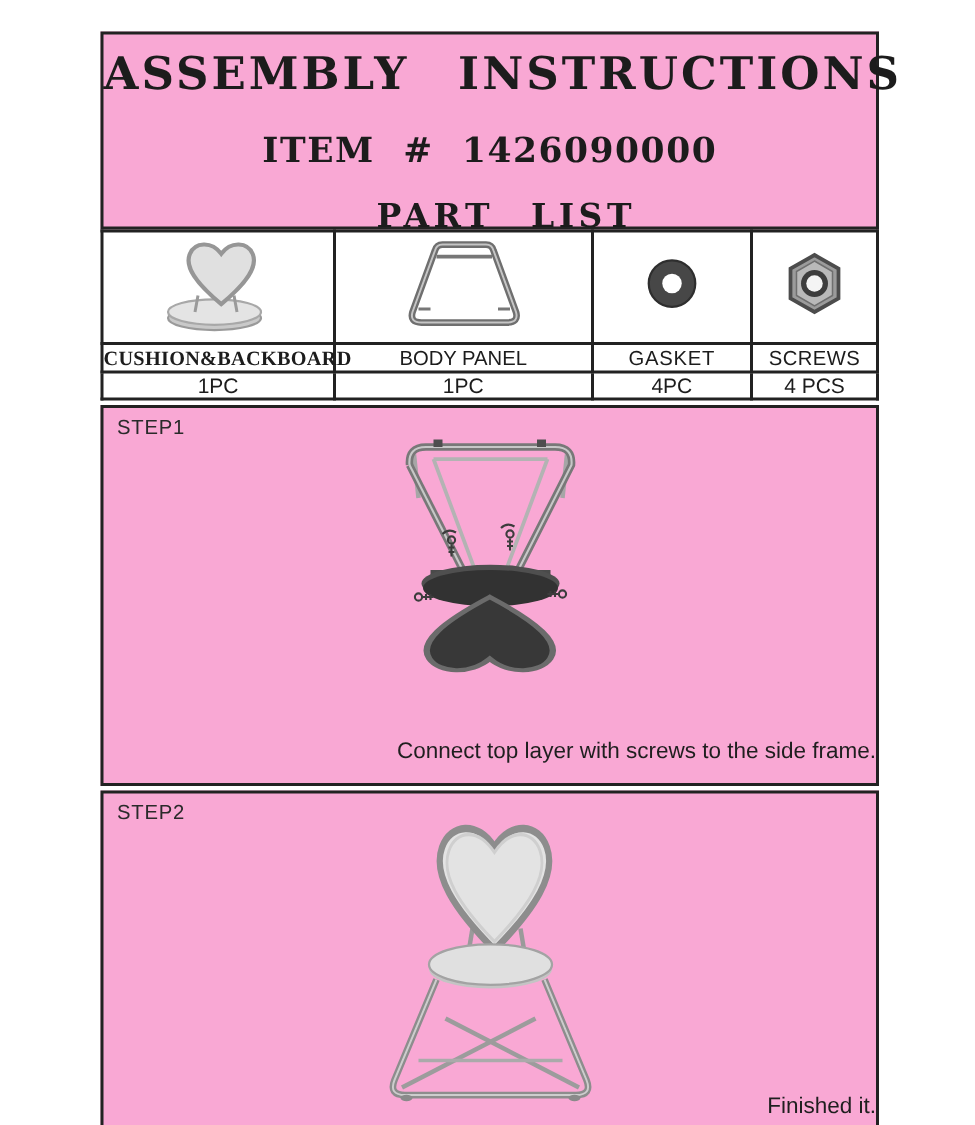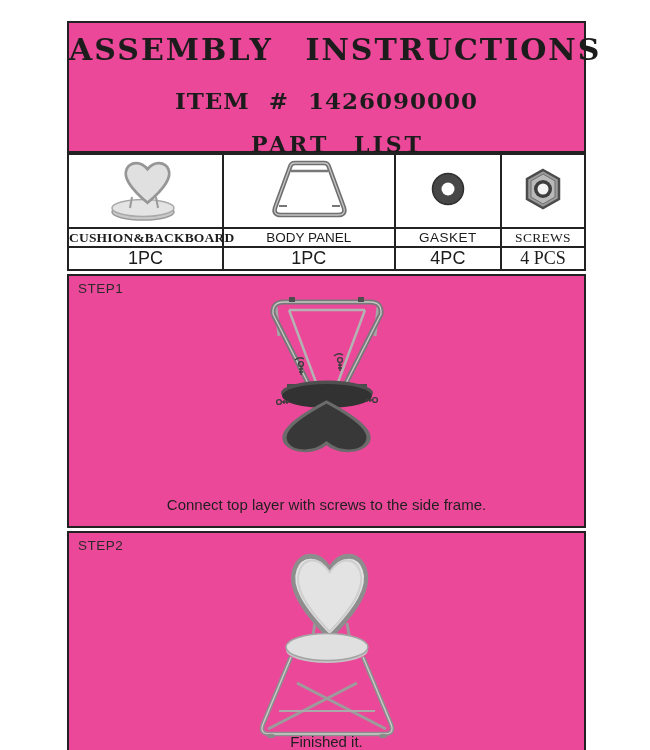--- a/index.html
+++ b/index.html
@@ -9,21 +9,21 @@
     background:#ffffff;
     font-family:"Liberation Sans", sans-serif;
     color:#1c1c1c;
     overflow:hidden;
   }
   .sheet{
     position:absolute;left:67px;top:21px;width:519px;
   }
   .box{
     border:2.5px solid #222;
-    background:#ec4899;
+    background:#f9a8d4;
     box-sizing:border-box;
   }
   
   .title-box{
     height:132px;
     text-align:center;
   }
   .main-title{
     font-family:"DejaVu Serif", serif;
     font-weight:bold;
@@ -61,24 +61,24 @@
     border:2.5px solid #222;
     text-align:center;
     vertical-align:middle;
     padding:0;
     box-sizing:border-box;
     background:#fff;
   }
   .col1{width:153px;}
   .col2{width:170px;}
   .col3{width:105px;}
-  .col4{width:83px;font-family:Liberation Serif, serif;}
+  .col4{width:83px;}
   .img-row td{height:74px;}
   .name-row td{height:19px;font-size:13.5px;}
-  .qty-row td{height:16px;font-size:18px;}
+  .qty-row td{height:16px;font-size:14px;}
   .name-serif{
     font-family:"Liberation Serif", serif;
     font-weight:bold;
     font-size:12.5px;
     letter-spacing:0.2px;
   }
   .name-gasket{font-size:15px;letter-spacing:0.5px;}
   .name-screws{font-size:13px;letter-spacing:0.3px;}
   
   .step-box{position:relative;margin-top:3px;}
@@ -90,21 +90,21 @@
     letter-spacing:0.5px;
     color:#2a2a2a;
   }
   .step-figure{
     position:absolute;left:50%;transform:translateX(-50%);
   }
   .fig1{top:14px;}
   .fig2{top:10px;}
   .step-caption{
     position:absolute;left:0;width:100%;
-    text-align:center;
+    text-align:right;
     font-size:15px;
     color:#1f1f1f;
   }
   .cap1{bottom:13px;}
   .cap2{bottom:11px;}
 </style>
 </head>
 <body>
 
 <div class="page">

